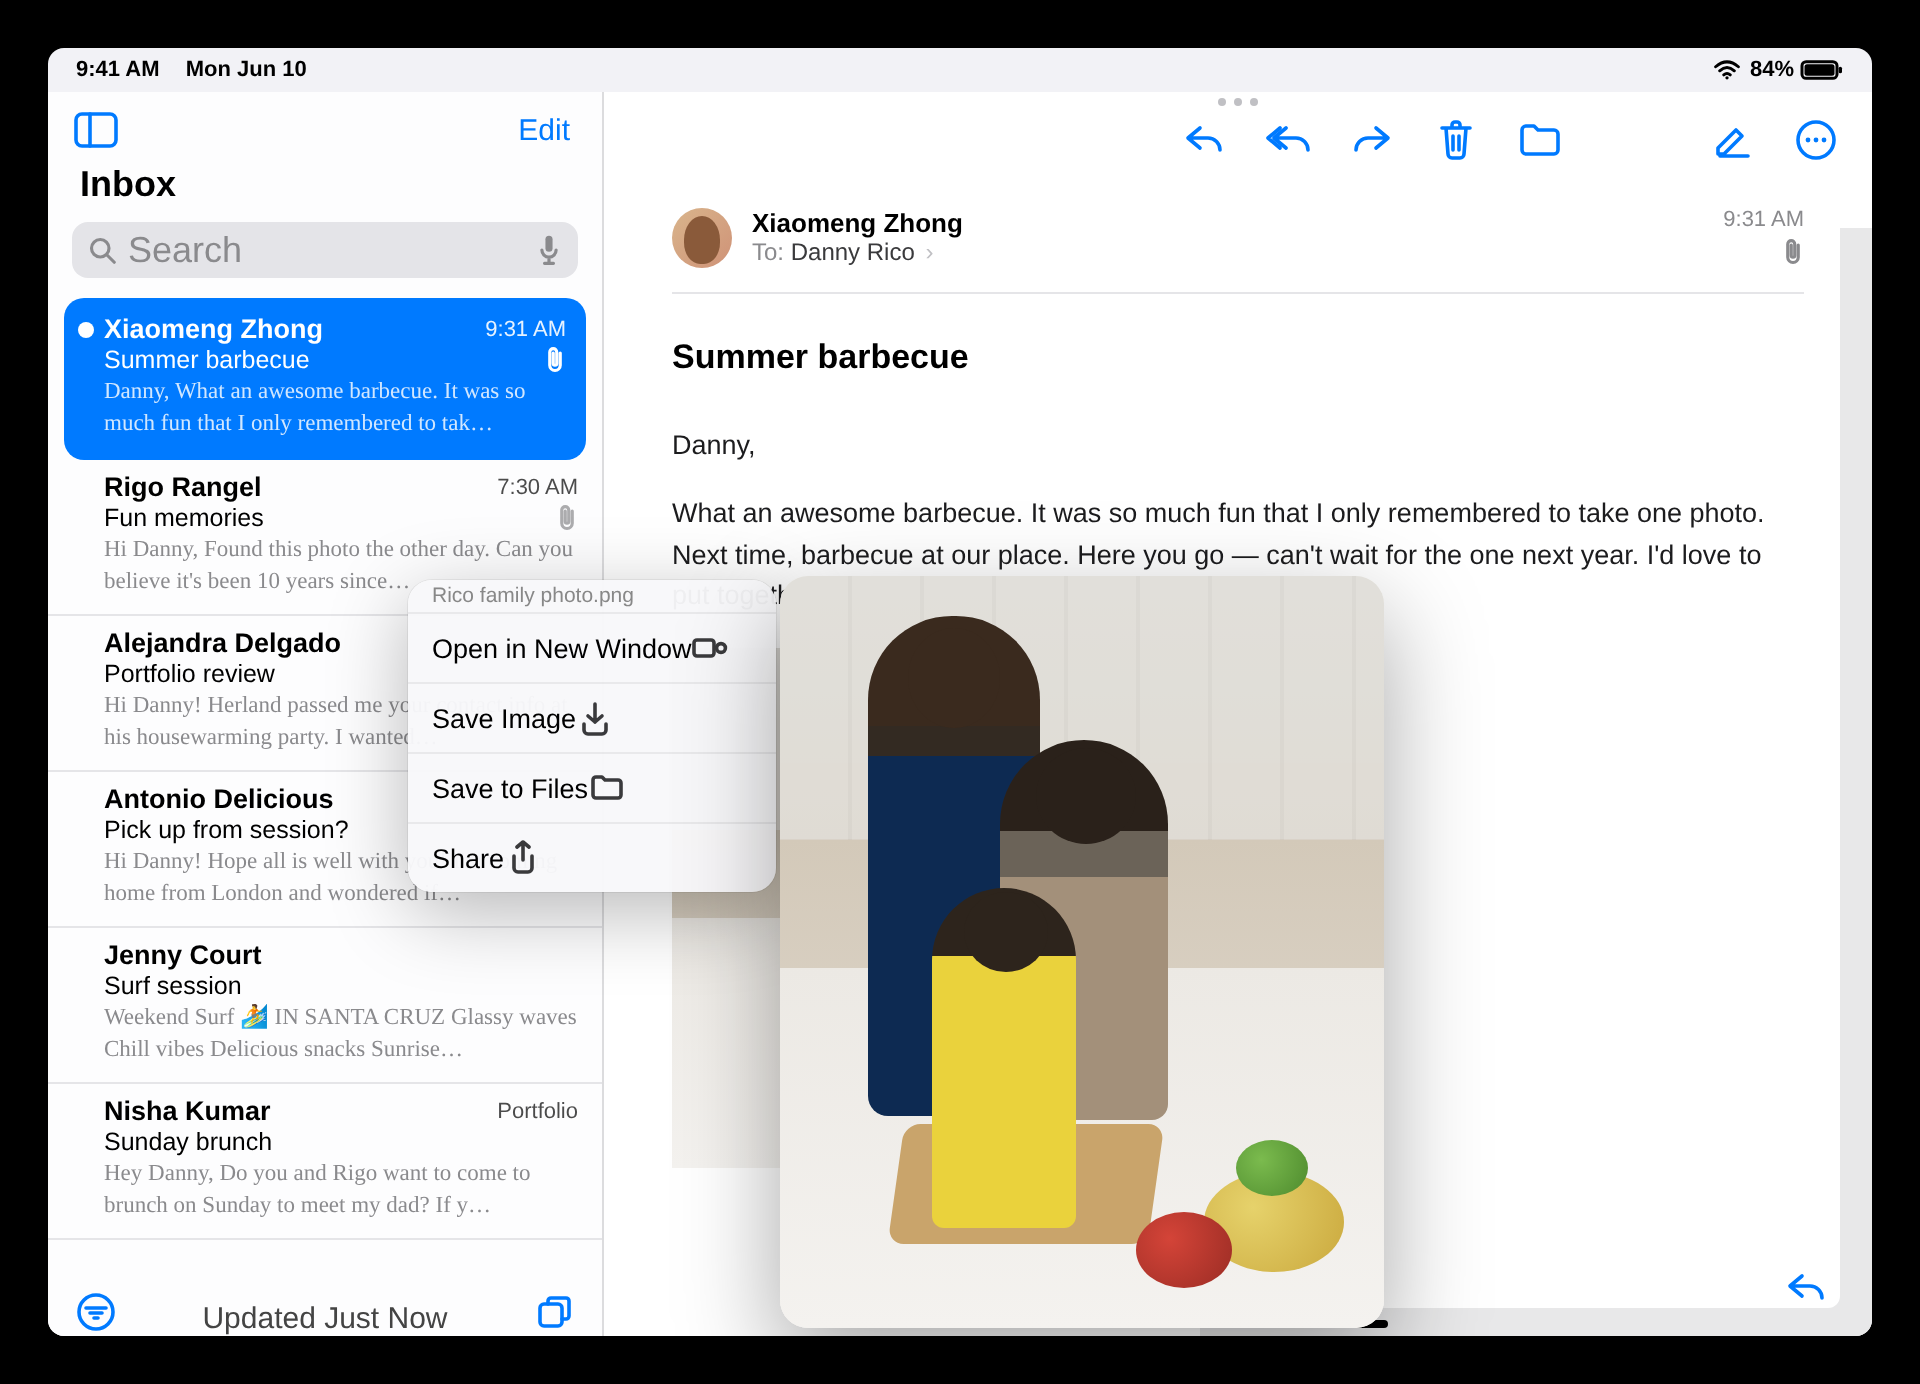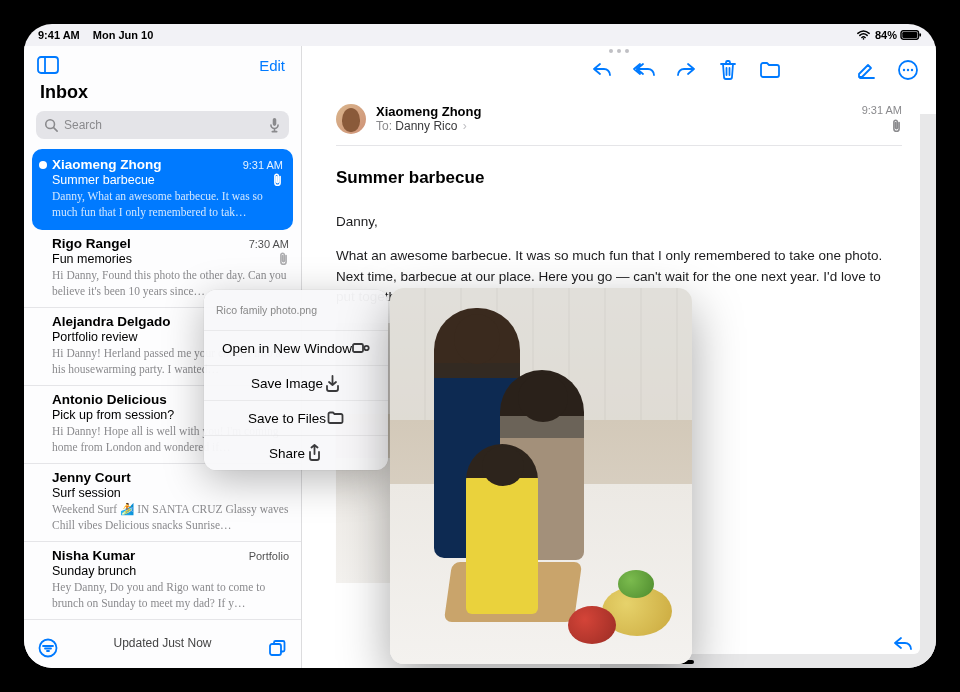--- a/index.html
+++ b/index.html
@@ -24,21 +24,21 @@
   background: #000;
   border-radius: 50px;
   padding: 24px;
   position: relative;
 }
 
 .screen {
   width: 100%;
   height: 100%;
   background: #f2f2f6;
-  border-radius: 28px;
+  border-radius: 8px;
   overflow: hidden;
   position: relative;
   color: #000;
 }
 
 
 .status-bar {
   height: 22px;
   font-size: 11px;
   font-weight: 600;
@@ -107,21 +107,21 @@
   margin: 4px 12px 10px 12px;
   background: #e4e4e8;
   height: 28px;
   border-radius: 8px;
   display: flex;
   align-items: center;
   padding: 0 8px;
   color: #8a8a8d;
 }
 .sb-search .search-icon { width:14px; height:14px; margin-right:6px; }
-.sb-search .placeholder { flex:1; font-size: 12px;}
+.sb-search .placeholder { flex:1; font-size: 18px;}
 .sb-search .mic-icon { width:13px; height:16px; }
 
 
 .mail-list { flex:1; overflow:hidden; }
 .mail-item {
   padding: 6px 12px 8px 28px;
   border-bottom: 1px solid #e5e5e8;
   position: relative;
 }
 .mail-item.selected {
@@ -177,24 +177,24 @@
   max-height: 2.7em;
   overflow: hidden;
   font-family: Liberation Serif, serif;
 }
 .mail-item.selected .preview { color: rgba(255,255,255,0.82); }
 
 
 .sb-footer {
   height: 32px;
   display: flex;
-  align-items: flex-start;
+  align-items: flex-end;
   justify-content: space-between;
   padding: 0 12px;
-  font-size: 12px;
+  font-size: 15px;
 }
 .sb-footer .icon-btn { color:#007aff; width:24px; height:24px; display:flex; align-items:center; justify-content:center; }
 .sb-footer .status { color:#444; }
 
 
 .detail-grabber {
   position:absolute;
   left:50%; top:3px;
   transform:translateX(-50%);
   display:flex; gap:4px;
@@ -298,27 +298,27 @@
   width: 184px;
   background: rgba(248,248,250,0.96);
   border-radius: 12px;
   box-shadow: 0 10px 40px rgba(0,0,0,0.28), 0 0 0 .5px rgba(0,0,0,0.06);
   overflow: hidden;
   pointer-events: auto;
 }
 .cm-header {
   font-size: 10.5px;
   color: #888;
-  padding: 14px 12px;
+  padding: 2px 12px;
   border-bottom: 1px solid rgba(0,0,0,0.06);
 }
 .cm-item {
   display:flex;
   align-items:center;
-  justify-content:center;
+  justify-content:flex-start;
   padding: 8px 12px;
   font-size: 13.5px;
   color: #000;
   border-bottom: 1px solid rgba(0,0,0,0.06);
 }
 .cm-item:last-child { border-bottom:none; }
 .cm-item .glyph { width:18px; height:18px; color:#3a3a3c; display:flex; align-items:center; justify-content:center; }
 
 .popover-image {
   position: absolute;

